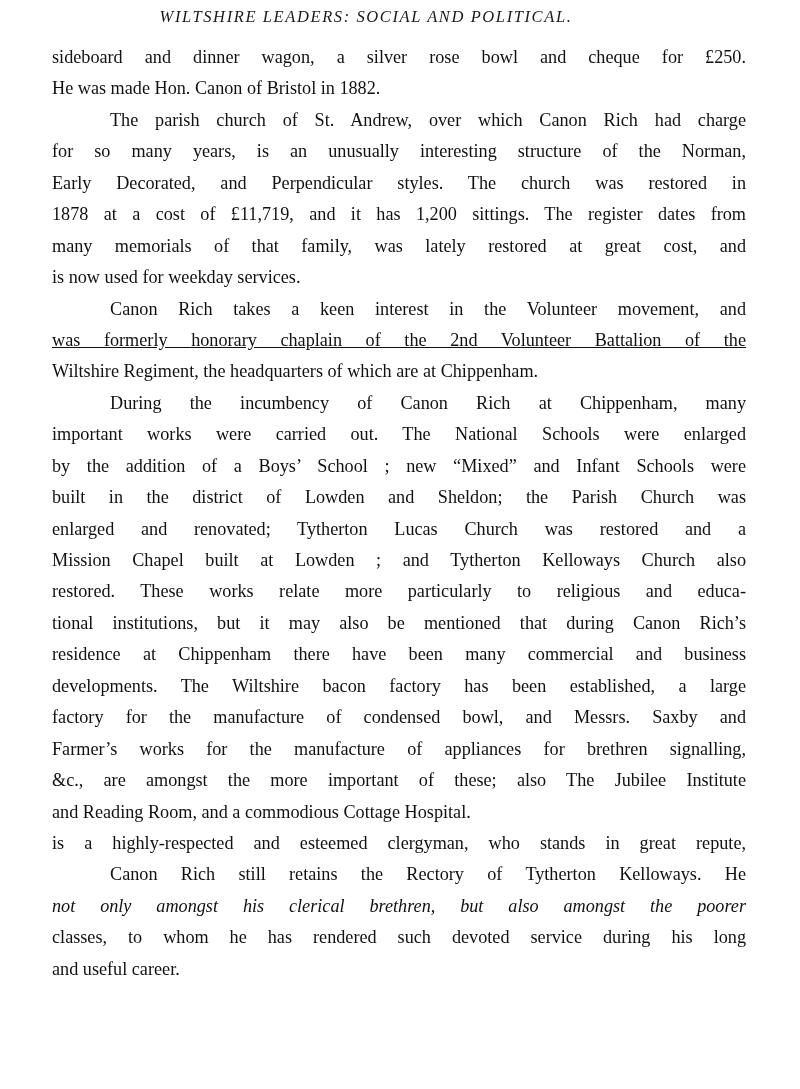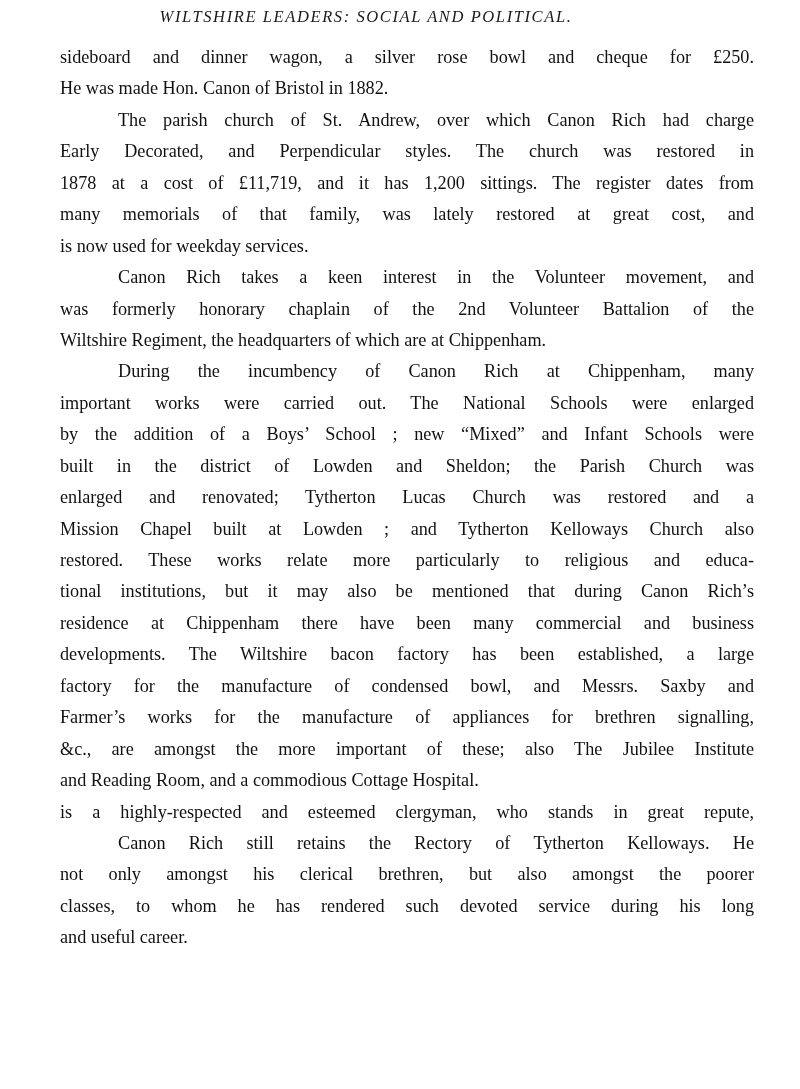--- a/index.html
+++ b/index.html
@@ -24,21 +24,20 @@
     font-style: italic;
     font-size: 16.5px;
     letter-spacing: 1.6px;
     color: #1a1a1a;
   }
   .body-text {
     position: absolute;
     top: 42px;
     left: 52px;
     width: 694px;
-    margin-left: 8px;
   }
   .line {
     display: block;
     height: 31.45px;
     line-height: 31.45px;
     font-size: 18.2px;
     text-align: justify;
     text-align-last: justify;
     white-space: nowrap;
     overflow: hidden;
@@ -55,28 +54,29 @@
 
 <div>
   <div class="page-header">WILTSHIRE LEADERS: SOCIAL AND POLITICAL.</div>
   <div class="body-text" id="body-text">
       <div>
         <span class="line" style="white-space: normal;">sideboard and dinner wagon, a silver rose bowl and cheque for £250.</span>
         <span class="line last" style="white-space: normal;">He was made Hon. Canon of Bristol in 1882.</span>
       </div>
       <div>
         <span class="line indent" style="white-space: normal;">The parish church of St. Andrew, over which Canon Rich had charge</span>
+        <span class="line" style="white-space: normal;">for so many years, is an unusually interesting structure of the Norman,</span>
         <span class="line" style="white-space: normal;">Early Decorated, and Perpendicular styles. The church was restored in</span>
         <span class="line" style="white-space: normal;">1878 at a cost of £11,719, and it has 1,200 sittings. The register dates from</span>
         <span class="line" style="white-space: normal;">many memorials of that family, was lately restored at great cost, and</span>
         <span class="line last" style="white-space: normal;">is now used for weekday services.</span>
       </div>
       <div>
         <span class="line indent" style="white-space: normal;">Canon Rich takes a keen interest in the Volunteer movement, and</span>
-        <span class="line" style="white-space: normal;">was formerly honorary chaplain of the 2nd Volunteer Battalion of the</span>
+        <span class="line" style="white-space: normal; text-decoration: underline;">was formerly honorary chaplain of the 2nd Volunteer Battalion of the</span>
         <span class="line last" style="white-space: normal;">Wiltshire Regiment, the headquarters of which are at Chippenham.</span>
       </div>
       <div>
         <span class="line indent" style="white-space: normal;">During the incumbency of Canon Rich at Chippenham, many</span>
         <span class="line" style="white-space: normal;">important works were carried out. The National Schools were enlarged</span>
         <span class="line" style="white-space: normal;">by the addition of a Boys’ School ; new “Mixed” and Infant Schools were</span>
         <span class="line" style="white-space: normal;">built in the district of Lowden and Sheldon; the Parish Church was</span>
         <span class="line" style="white-space: normal;">enlarged and renovated; Tytherton Lucas Church was restored and a</span>
         <span class="line" style="white-space: normal;">Mission Chapel built at Lowden ; and Tytherton Kelloways Church also</span>
         <span class="line" style="white-space: normal;">restored. These works relate more particularly to religious and educa-</span>
@@ -84,18 +84,18 @@
         <span class="line" style="white-space: normal;">residence at Chippenham there have been many commercial and business</span>
         <span class="line" style="white-space: normal;">developments. The Wiltshire bacon factory has been established, a large</span>
         <span class="line" style="white-space: normal;">factory for the manufacture of condensed bowl, and Messrs. Saxby and</span>
         <span class="line" style="white-space: normal;">Farmer’s works for the manufacture of appliances for brethren signalling,</span>
         <span class="line" style="white-space: normal;">&amp;c., are amongst the more important of these; also The Jubilee Institute</span>
         <span class="line last" style="white-space: normal;">and Reading Room, and a commodious Cottage Hospital.</span>
       </div>
       <div>
         <span class="line" style="white-space: normal;">is a highly-respected and esteemed clergyman, who stands in great repute,</span>
         <span class="line indent" style="white-space: normal;">Canon Rich still retains the Rectory of Tytherton Kelloways. He</span>
-        <span class="line" style="white-space: normal;">not only amongst his clerical brethren, but also amongst the poorer</span>
+        <span class="line" style="white-space: normal; font-style: italic;">not only amongst his clerical brethren, but also amongst the poorer</span>
         <span class="line" style="white-space: normal;">classes, to whom he has rendered such devoted service during his long</span>
         <span class="line last" style="white-space: normal;">and useful career.</span>
       </div>
     </div>
 </div>
 
 </body></html>

